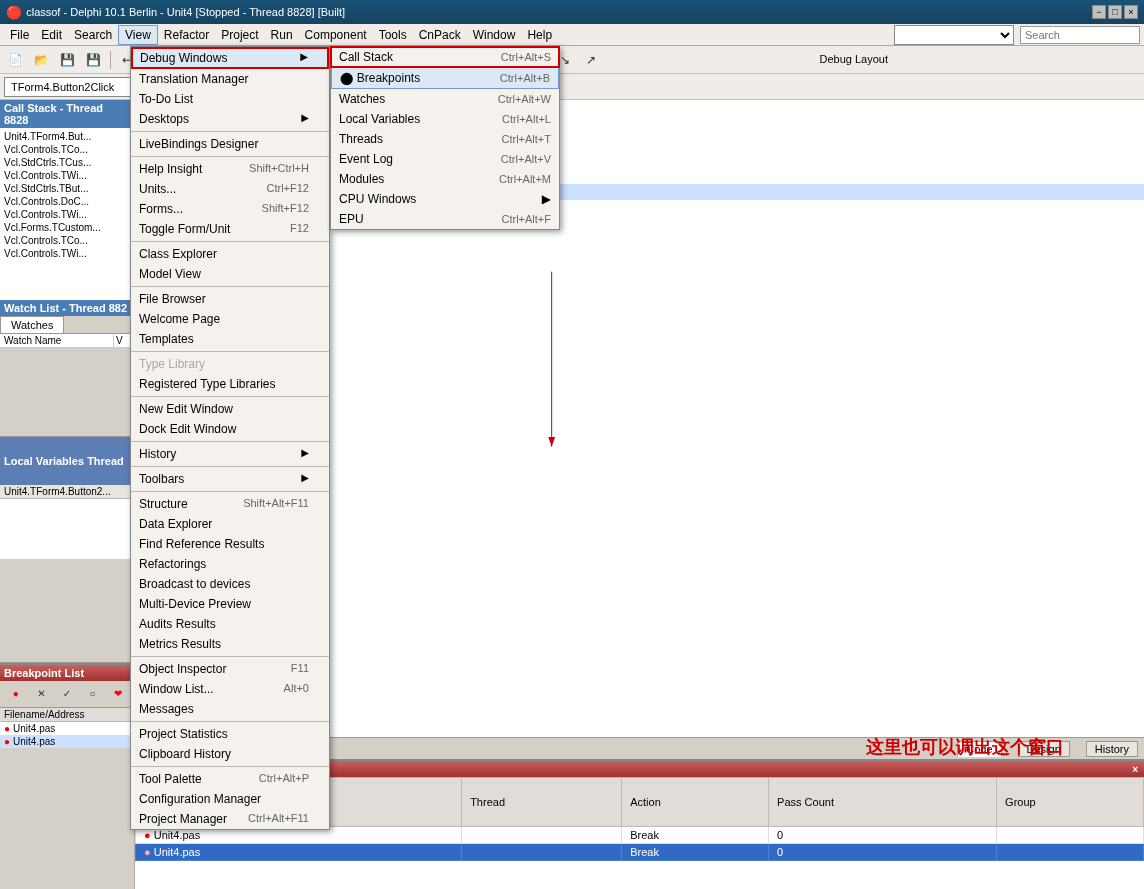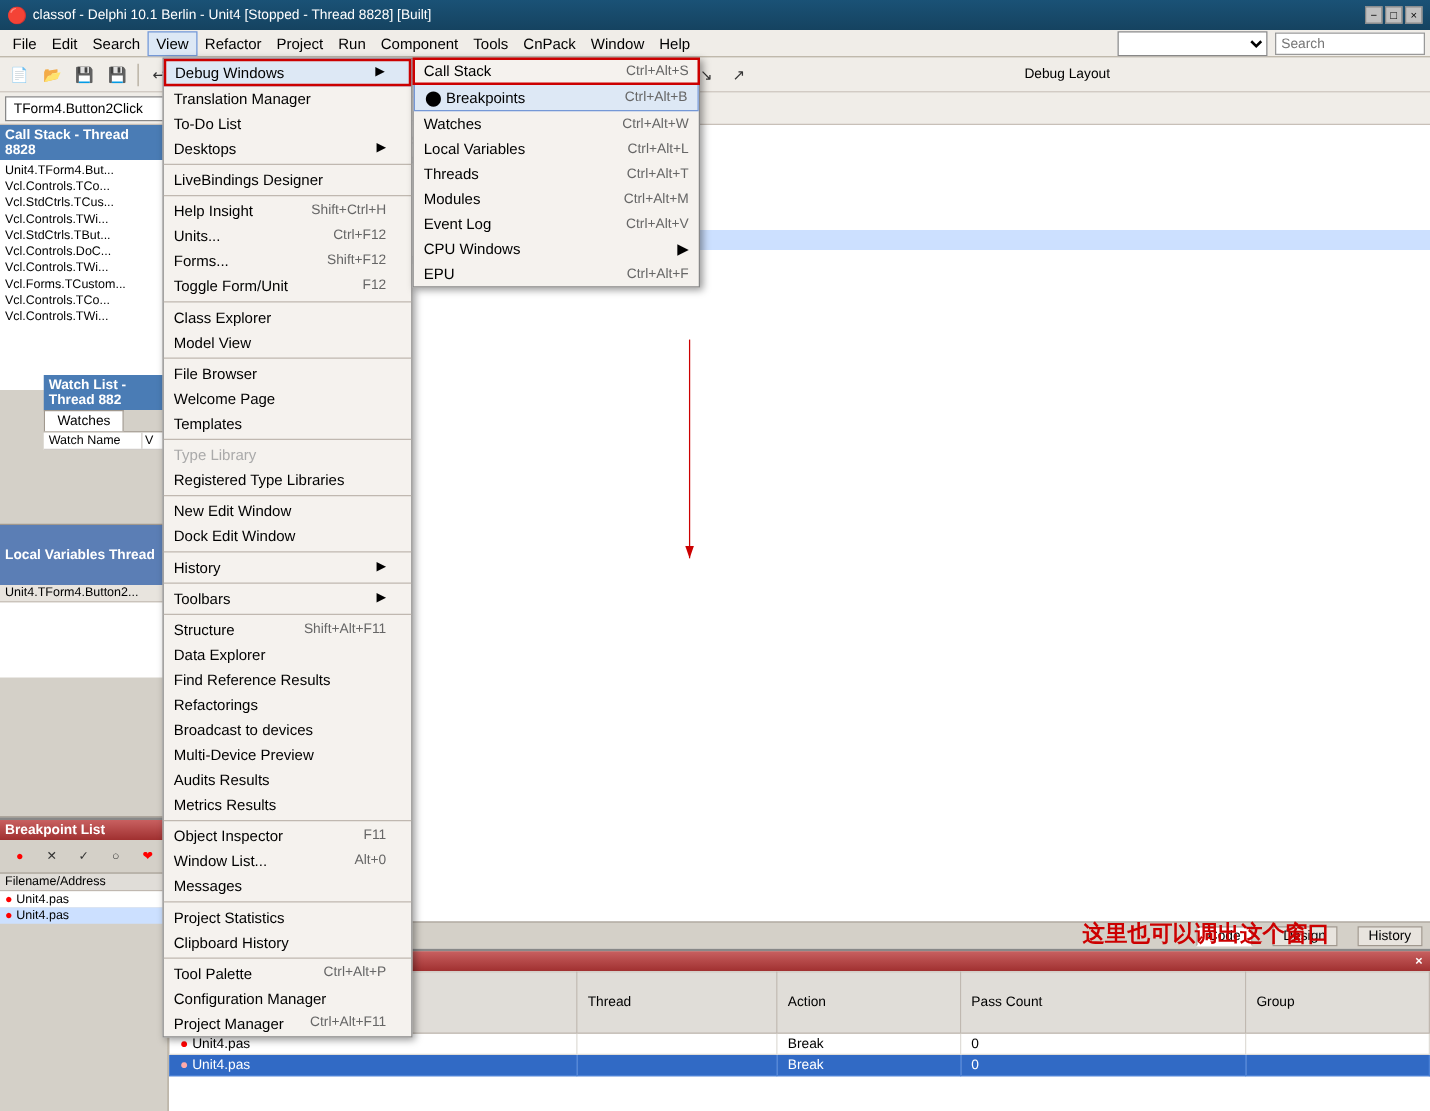--- a/index.html
+++ b/index.html
@@ -364,21 +364,21 @@
         <div class="left-item">Vcl.Controls.TWi...</div>
         <div class="left-item">Vcl.StdCtrls.TBut...</div>
         <div class="left-item">Vcl.Controls.DoC...</div>
         <div class="left-item">Vcl.Controls.TWi...</div>
         <div class="left-item">Vcl.Forms.TCustom...</div>
         <div class="left-item">Vcl.Controls.TCo...</div>
         <div class="left-item">Vcl.Controls.TWi...</div>
       </div>
     </div>
 
-    <div class="left-section" style="height:120px;padding-left:35px;">
+    <div class="left-section" style="height:137px;">
       <div class="left-section-title">Watch List - Thread 882</div>
       <div style="display:flex; background:#d4d0c8; border-bottom:1px solid #a0988e;">
         <div class="watches-tab active">Watches</div>
       </div>
       <div style="background:white; display:flex; font-size:10px; border-bottom:1px solid #d0ccc8;">
         <div style="flex:1; padding:1px 4px; border-right:1px solid #d0ccc8;">Watch Name</div>
         <div style="width:20px; padding:1px 2px;">V</div>
       </div>
     </div>
 
@@ -690,26 +690,26 @@
       </div>
       <div class="submenu-item">
         <span>Local Variables</span>
         <span class="shortcut">Ctrl+Alt+L</span>
       </div>
       <div class="submenu-item">
         <span>Threads</span>
         <span class="shortcut">Ctrl+Alt+T</span>
       </div>
       <div class="submenu-item">
+        <span>Event Log</span>
+        <span class="shortcut">Ctrl+Alt+V</span>
+      </div>
+      <div class="submenu-item">
         <span>Modules</span>
         <span class="shortcut">Ctrl+Alt+M</span>
-      </div>
-      <div class="submenu-item">
-        <span>Event Log</span>
-        <span class="shortcut">Ctrl+Alt+V</span>
       </div>
       <div class="submenu-item">
         <span>CPU Windows</span>
         <span class="arrow">▶</span>
       </div>
       <div class="submenu-item">
         <span>EPU</span>
         <span class="shortcut">Ctrl+Alt+F</span>
       </div>
     </div>

